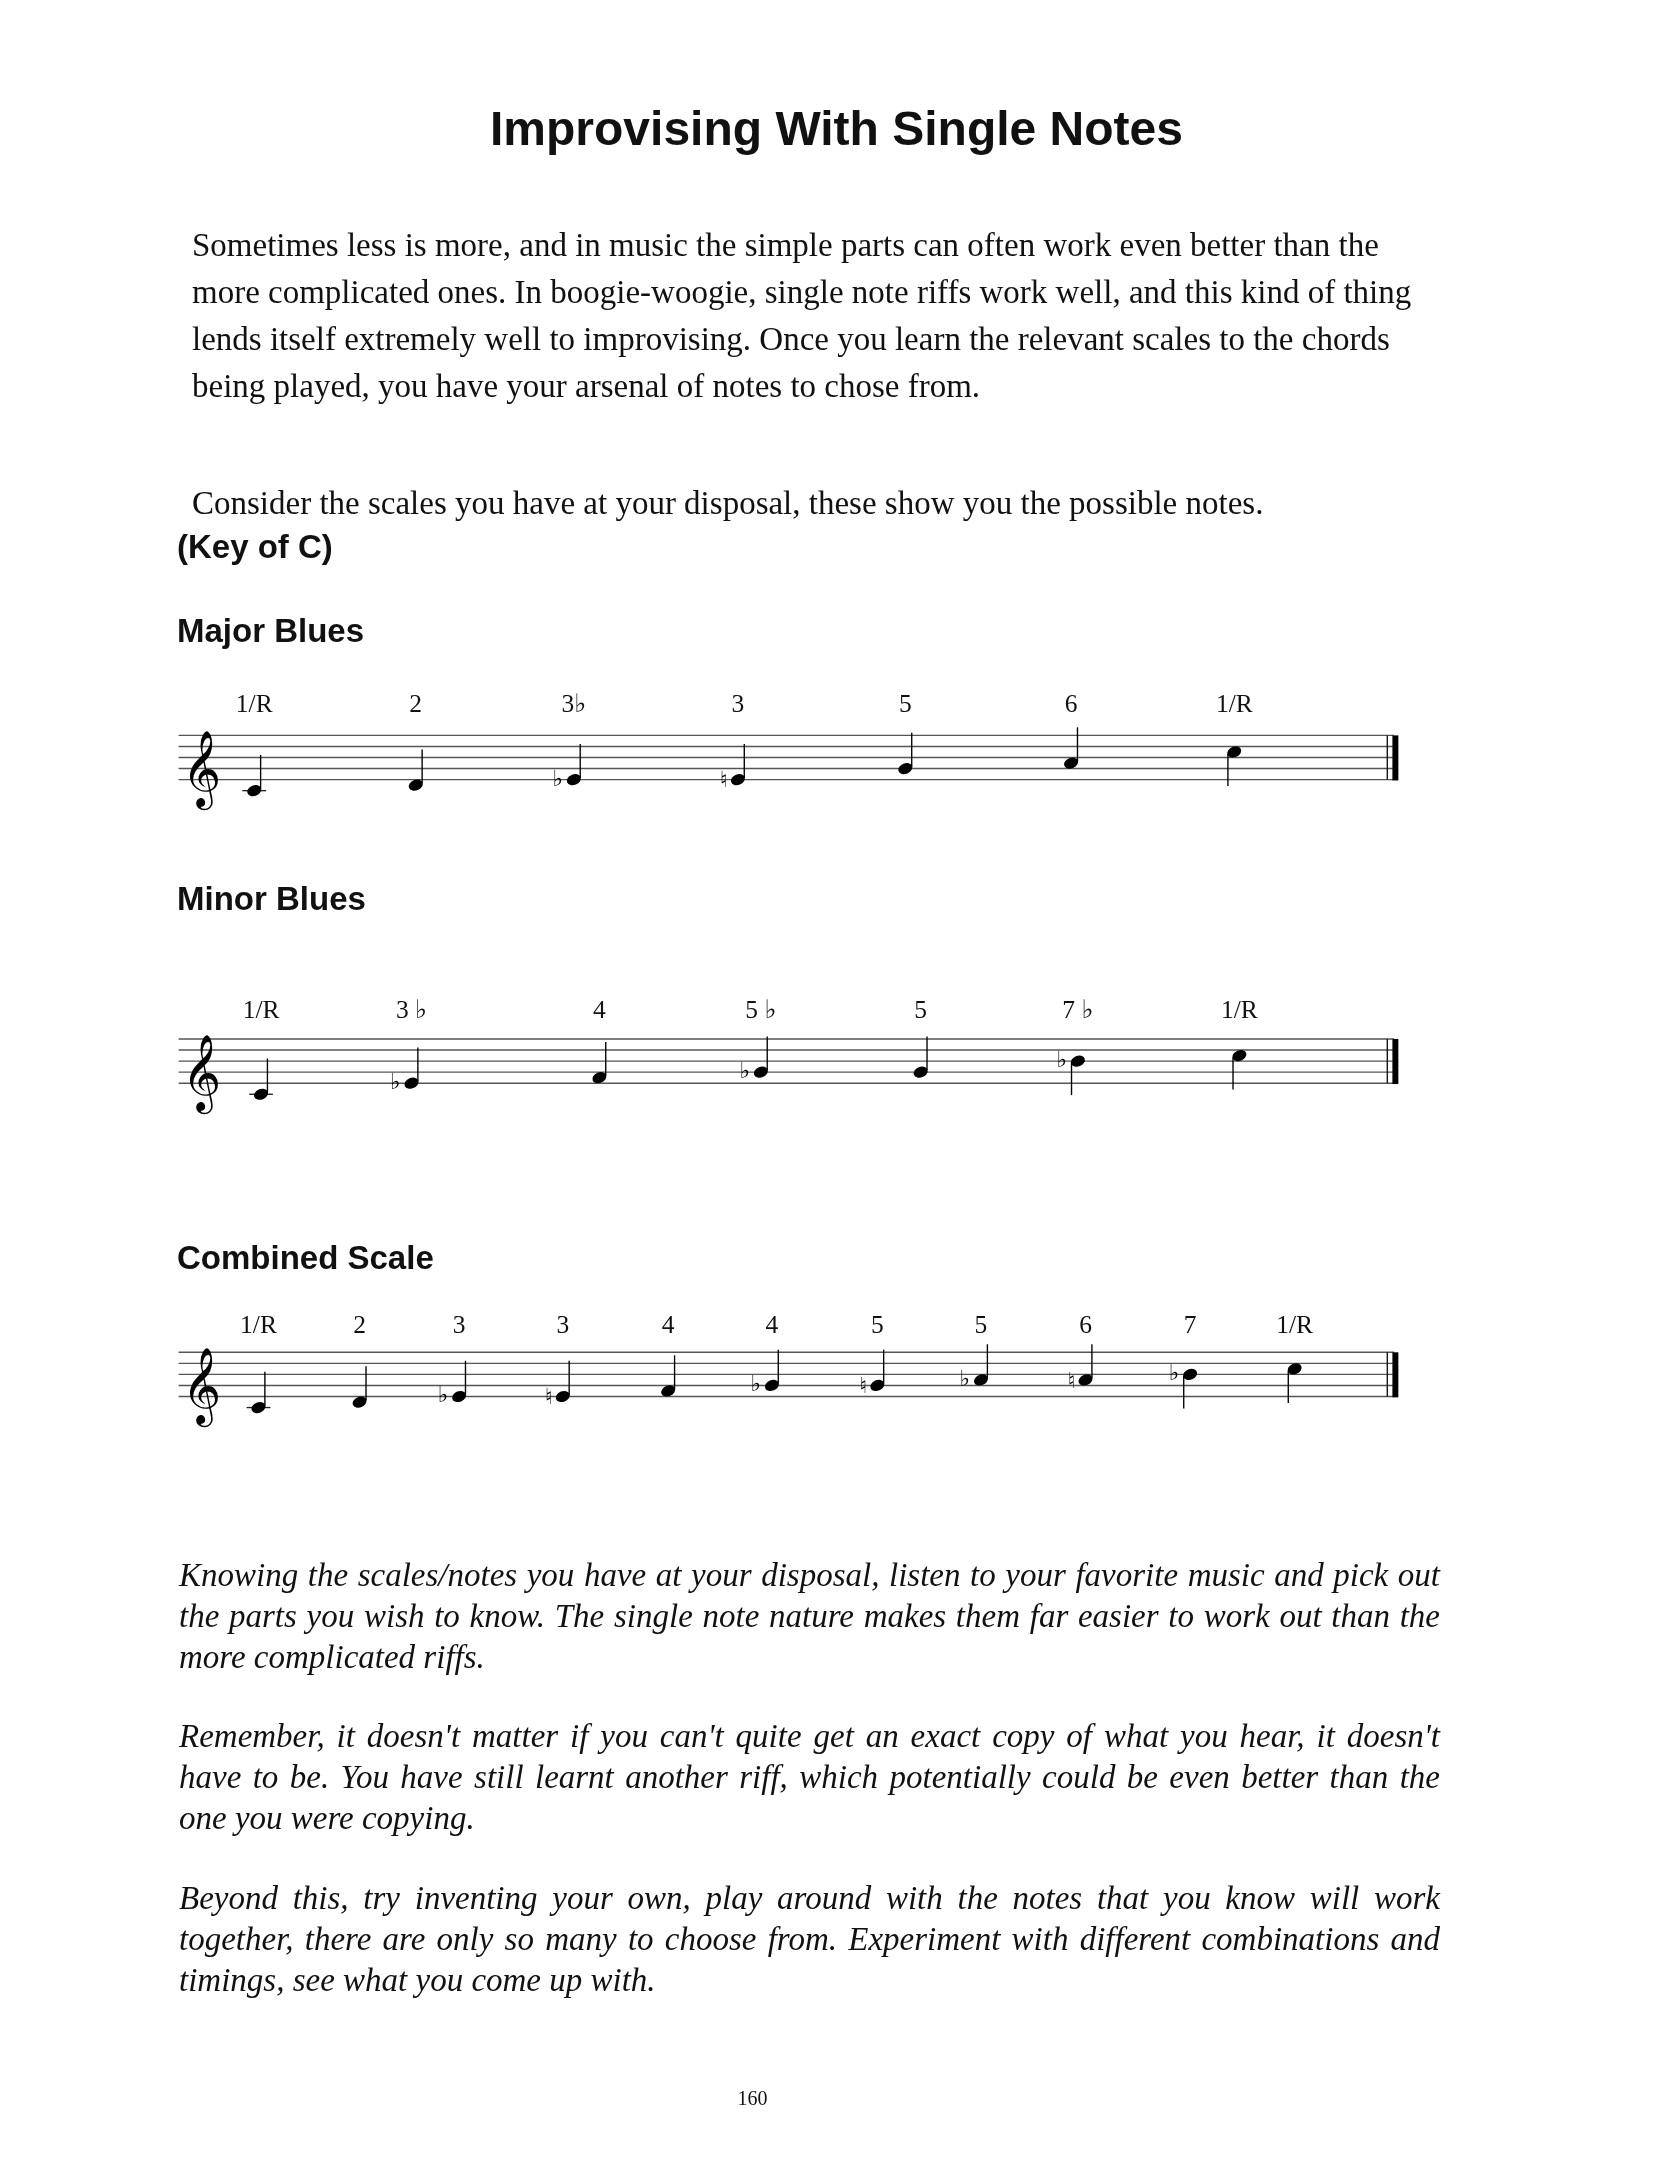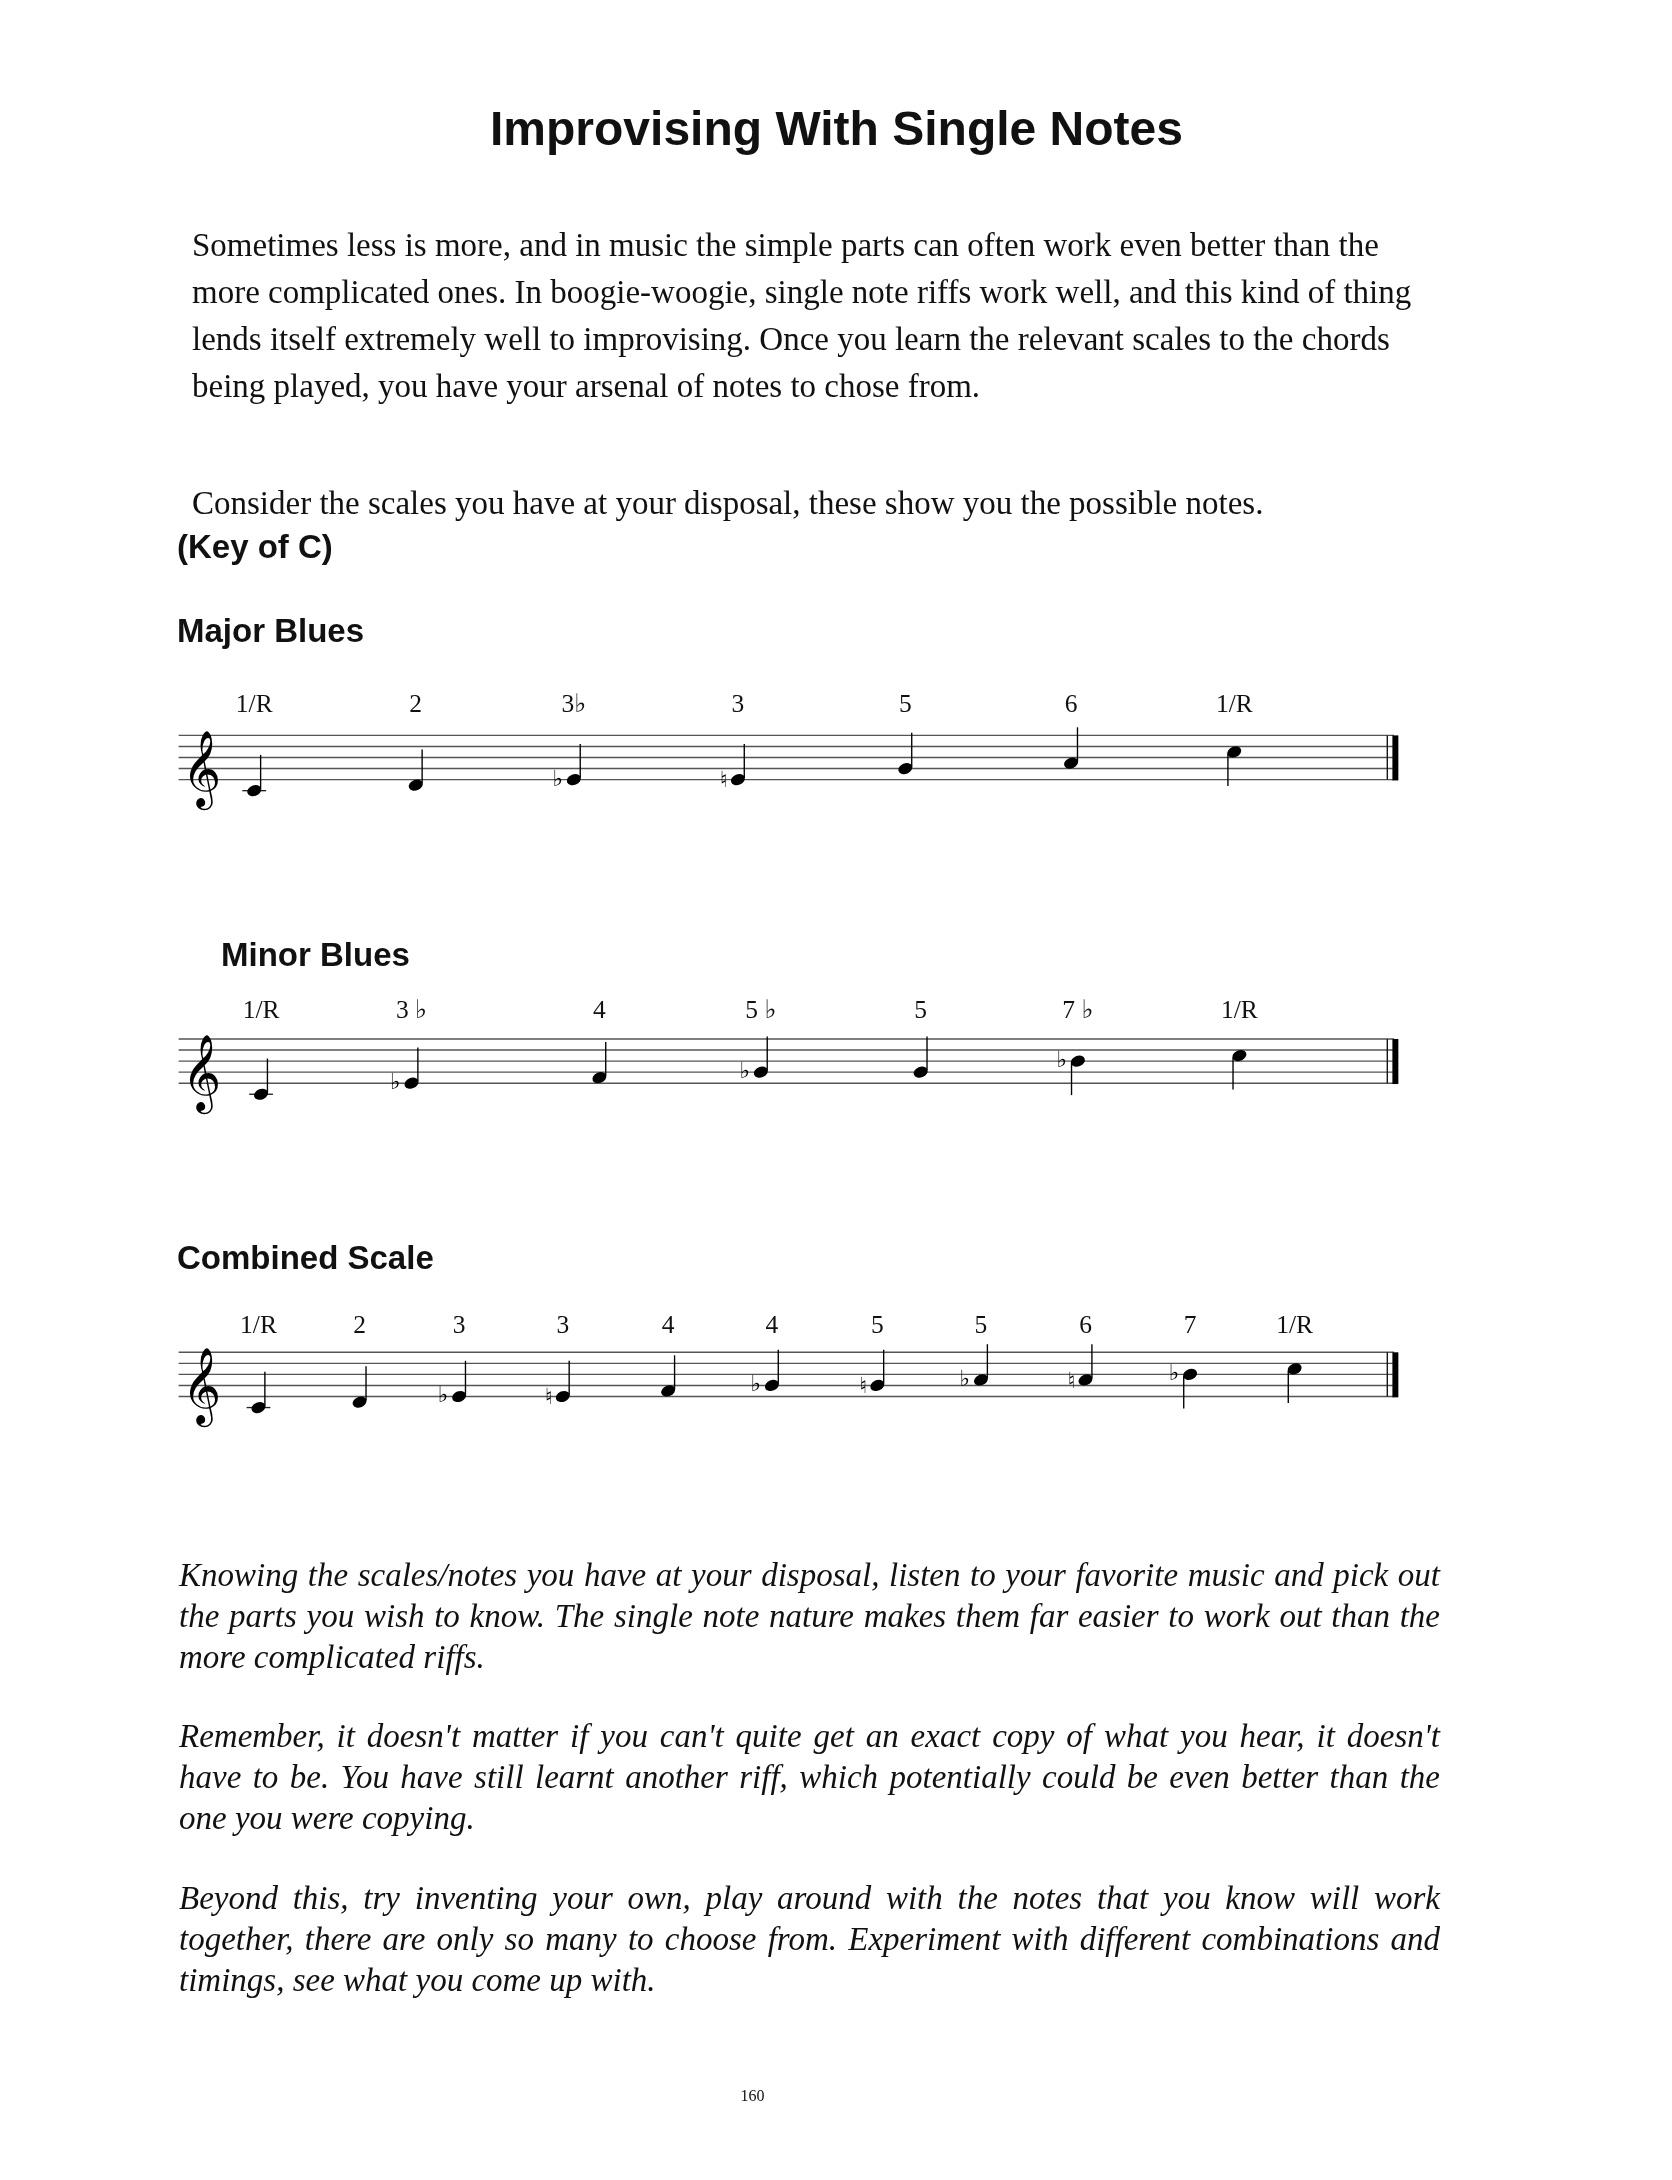--- a/index.html
+++ b/index.html
@@ -5,21 +5,21 @@
   html, body { margin: 0; padding: 0; background: #ffffff; }
   body { width: 1673px; height: 2181px; position: relative; overflow: hidden; color: #111; }
   .serif { font-family: "Liberation Serif", "DejaVu Serif", serif; }
   .sans { font-family: "Liberation Sans", "DejaVu Sans", sans-serif; }
   #title { position: absolute; left: 0; width: 1673px; top: 101px; text-align: center; font-size: 48px; font-weight: bold; margin: 0; }
   .para { position: absolute; font-size: 33px; line-height: 47px; margin: 0; }
   .para.left { text-align: left; margin-top: 9px; }
   .para.justify { text-align: justify; text-align-last: left; font-style: italic; }
   .heading { position: absolute; left: 177px; font-size: 33px; font-weight: bold; margin: 0; }
   .staff-svg { position: absolute; left: 0; width: 1673px; overflow: visible; }
-  #page-number { position: absolute; left: 0; width: 1505px; top: 2087px; text-align: center; font-size: 16px; }
+  #page-number { position: absolute; left: 0; width: 1505px; top: 2087px; text-align: center; font-size: 20px; }
 </style>
 </head>
 <body>
 
 <h1 id="title" class="sans">Improvising With Single Notes</h1>
 
 <p class="para left serif" style="left:192px; top:213px; width:1252px;">Sometimes less is more, and in music the simple parts can often work even better than the more complicated ones. In boogie-woogie, single note riffs work well, and this kind of thing lends itself extremely well to improvising. Once you learn the relevant scales to the chords being played, you have your arsenal of notes to chose from.</p>
 <p class="para left serif" style="left:192px; top:471px; width:1252px;">Consider the scales you have at your disposal, these show you the possible notes.</p>
 
 <h2 class="heading sans" style="top:528px;">(Key of C)</h2>
@@ -67,21 +67,21 @@
       <ellipse cx="1258" cy="896.5" rx="8.5" ry="6.2" transform="rotate(-22 1258 896.5)" fill="#000"></ellipse>
       <line x1="1265.5" y1="894.5" x2="1265.5" y2="854.5" stroke="#000" stroke-width="1.6"></line>
     </g>
     <g>
       <text x="1450" y="836" text-anchor="middle" font-size="30" font-family="&quot;Liberation Serif&quot;, serif" fill="#111">1/R</text>
       <ellipse cx="1450" cy="883.5" rx="8.5" ry="6.2" transform="rotate(-22 1450 883.5)" fill="#000"></ellipse>
       <line x1="1442.5" y1="885.5" x2="1442.5" y2="923.5" stroke="#000" stroke-width="1.6"></line>
     </g>
   </svg>
 
-<h3 class="heading sans" style="top:936px;margin-left:44px;">Minor Blues</h3>
+<h3 class="heading sans" style="top:880px;">Minor Blues</h3>
 <svg class="staff-svg" id="staff-1" style="top:954px; height:204px;" viewBox="0 1120 1964 240">
     <line x1="208" y1="1272" x2="1638" y2="1272" stroke="#555" stroke-width="1.6"></line>
     <line x1="208" y1="1259" x2="1638" y2="1259" stroke="#555" stroke-width="1.6"></line>
     <line x1="208" y1="1246" x2="1638" y2="1246" stroke="#555" stroke-width="1.6"></line>
     <line x1="208" y1="1233" x2="1638" y2="1233" stroke="#555" stroke-width="1.6"></line>
     <line x1="208" y1="1220" x2="1638" y2="1220" stroke="#555" stroke-width="1.6"></line>
     <text x="212" y="1286" font-size="78" font-family="&quot;DejaVu Sans&quot;, sans-serif" fill="#000">𝄞</text>
     <line x1="1630" y1="1220" x2="1630" y2="1272" stroke="#111" stroke-width="1.6"></line>
     <rect x="1636" y="1220" width="7" height="53" fill="#000"></rect>
     <g>

